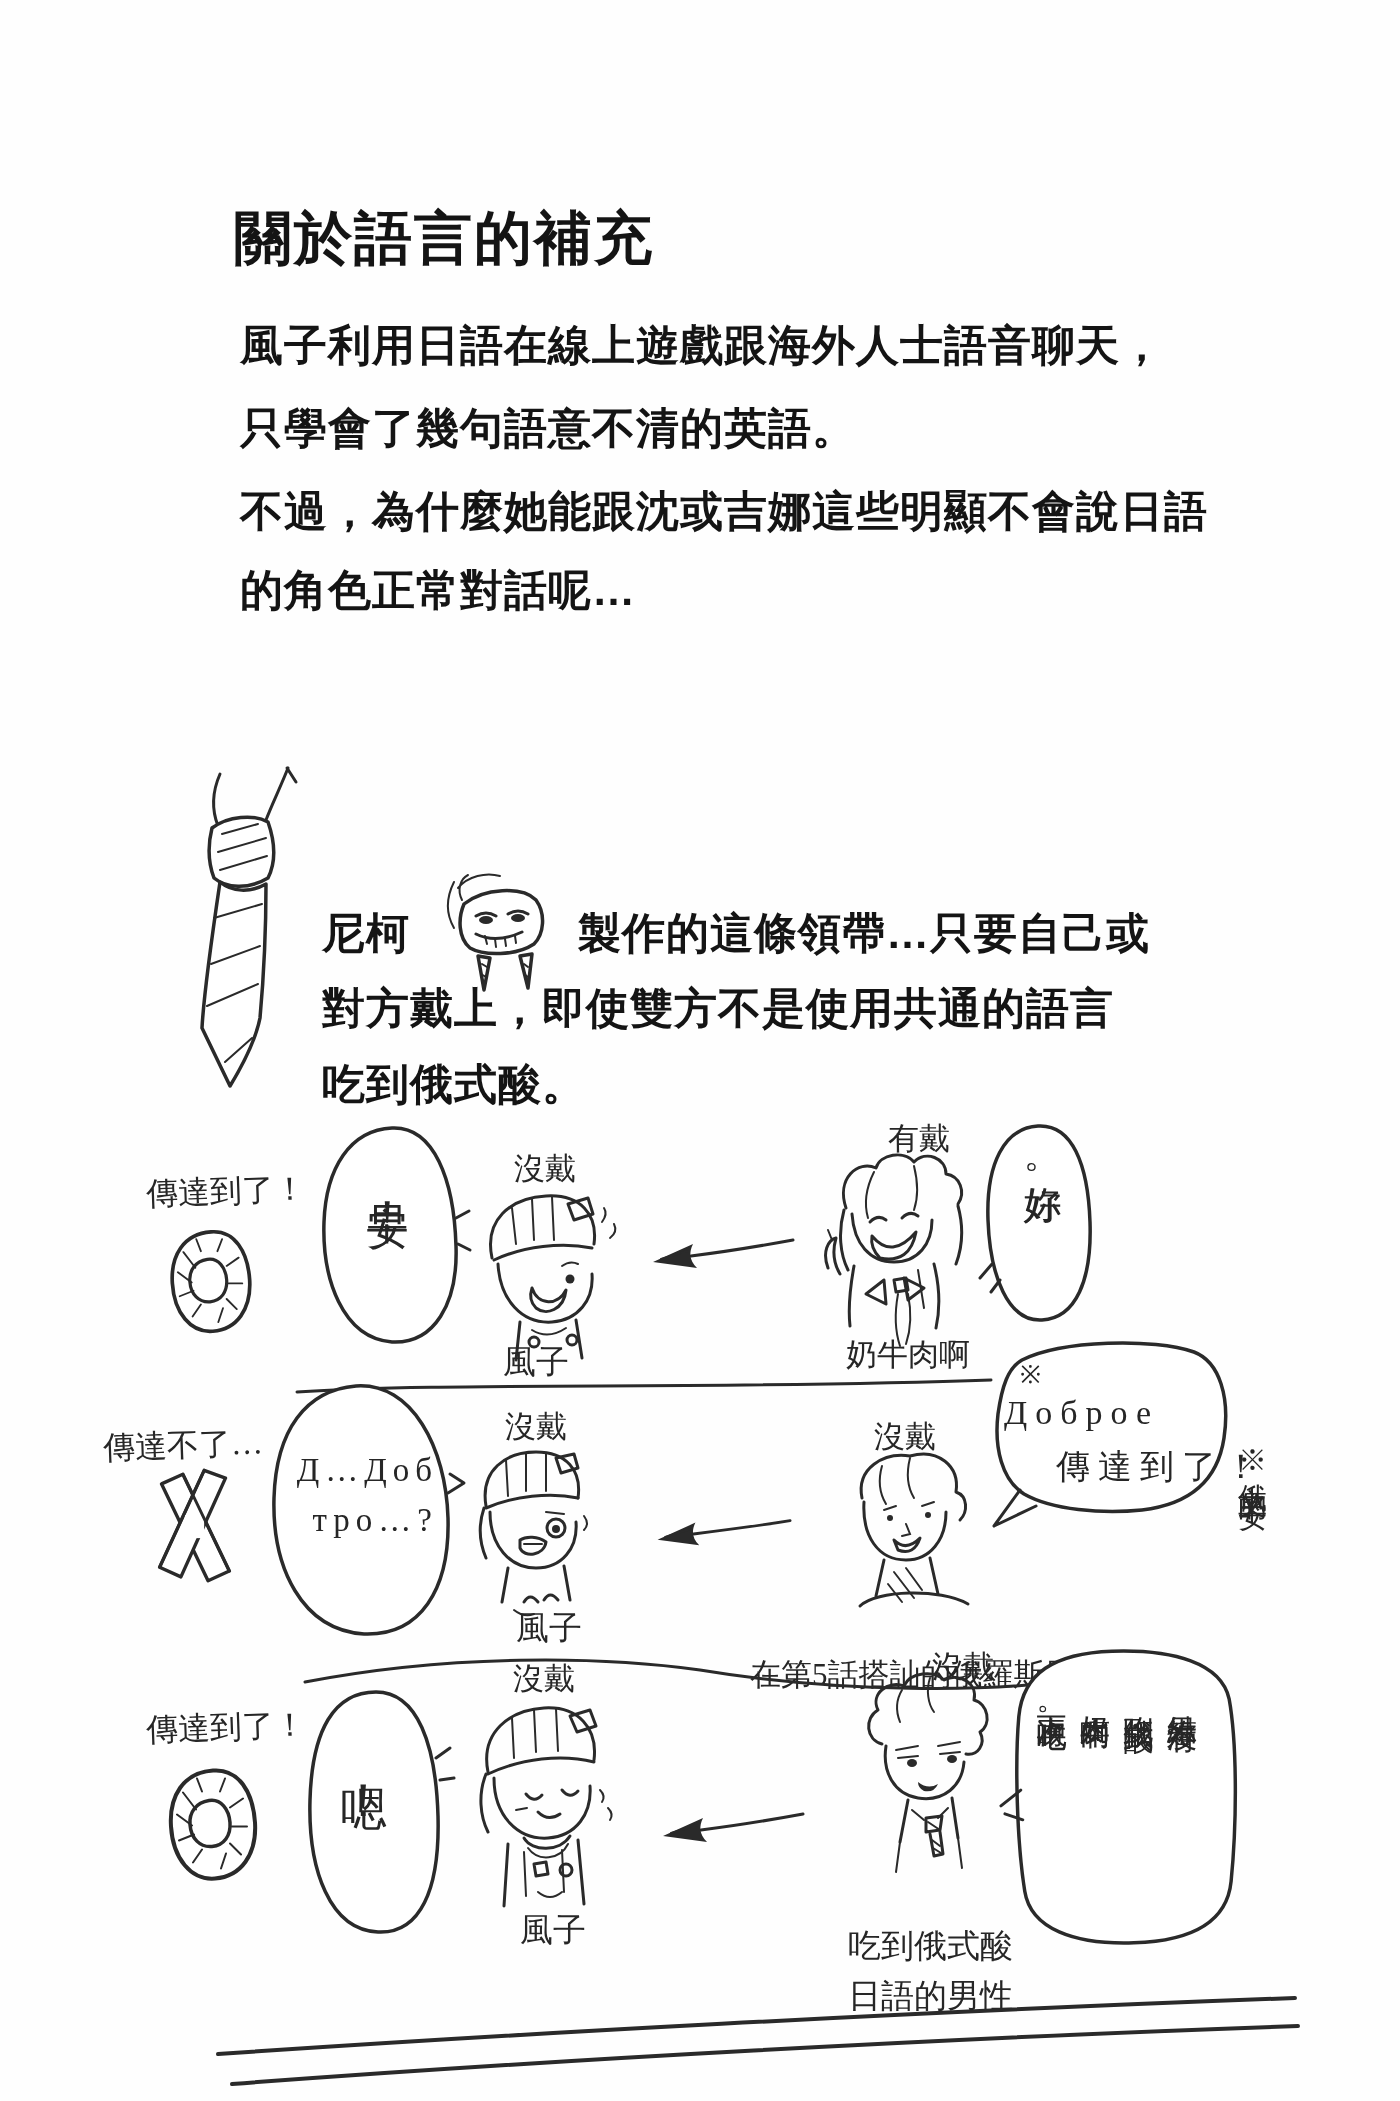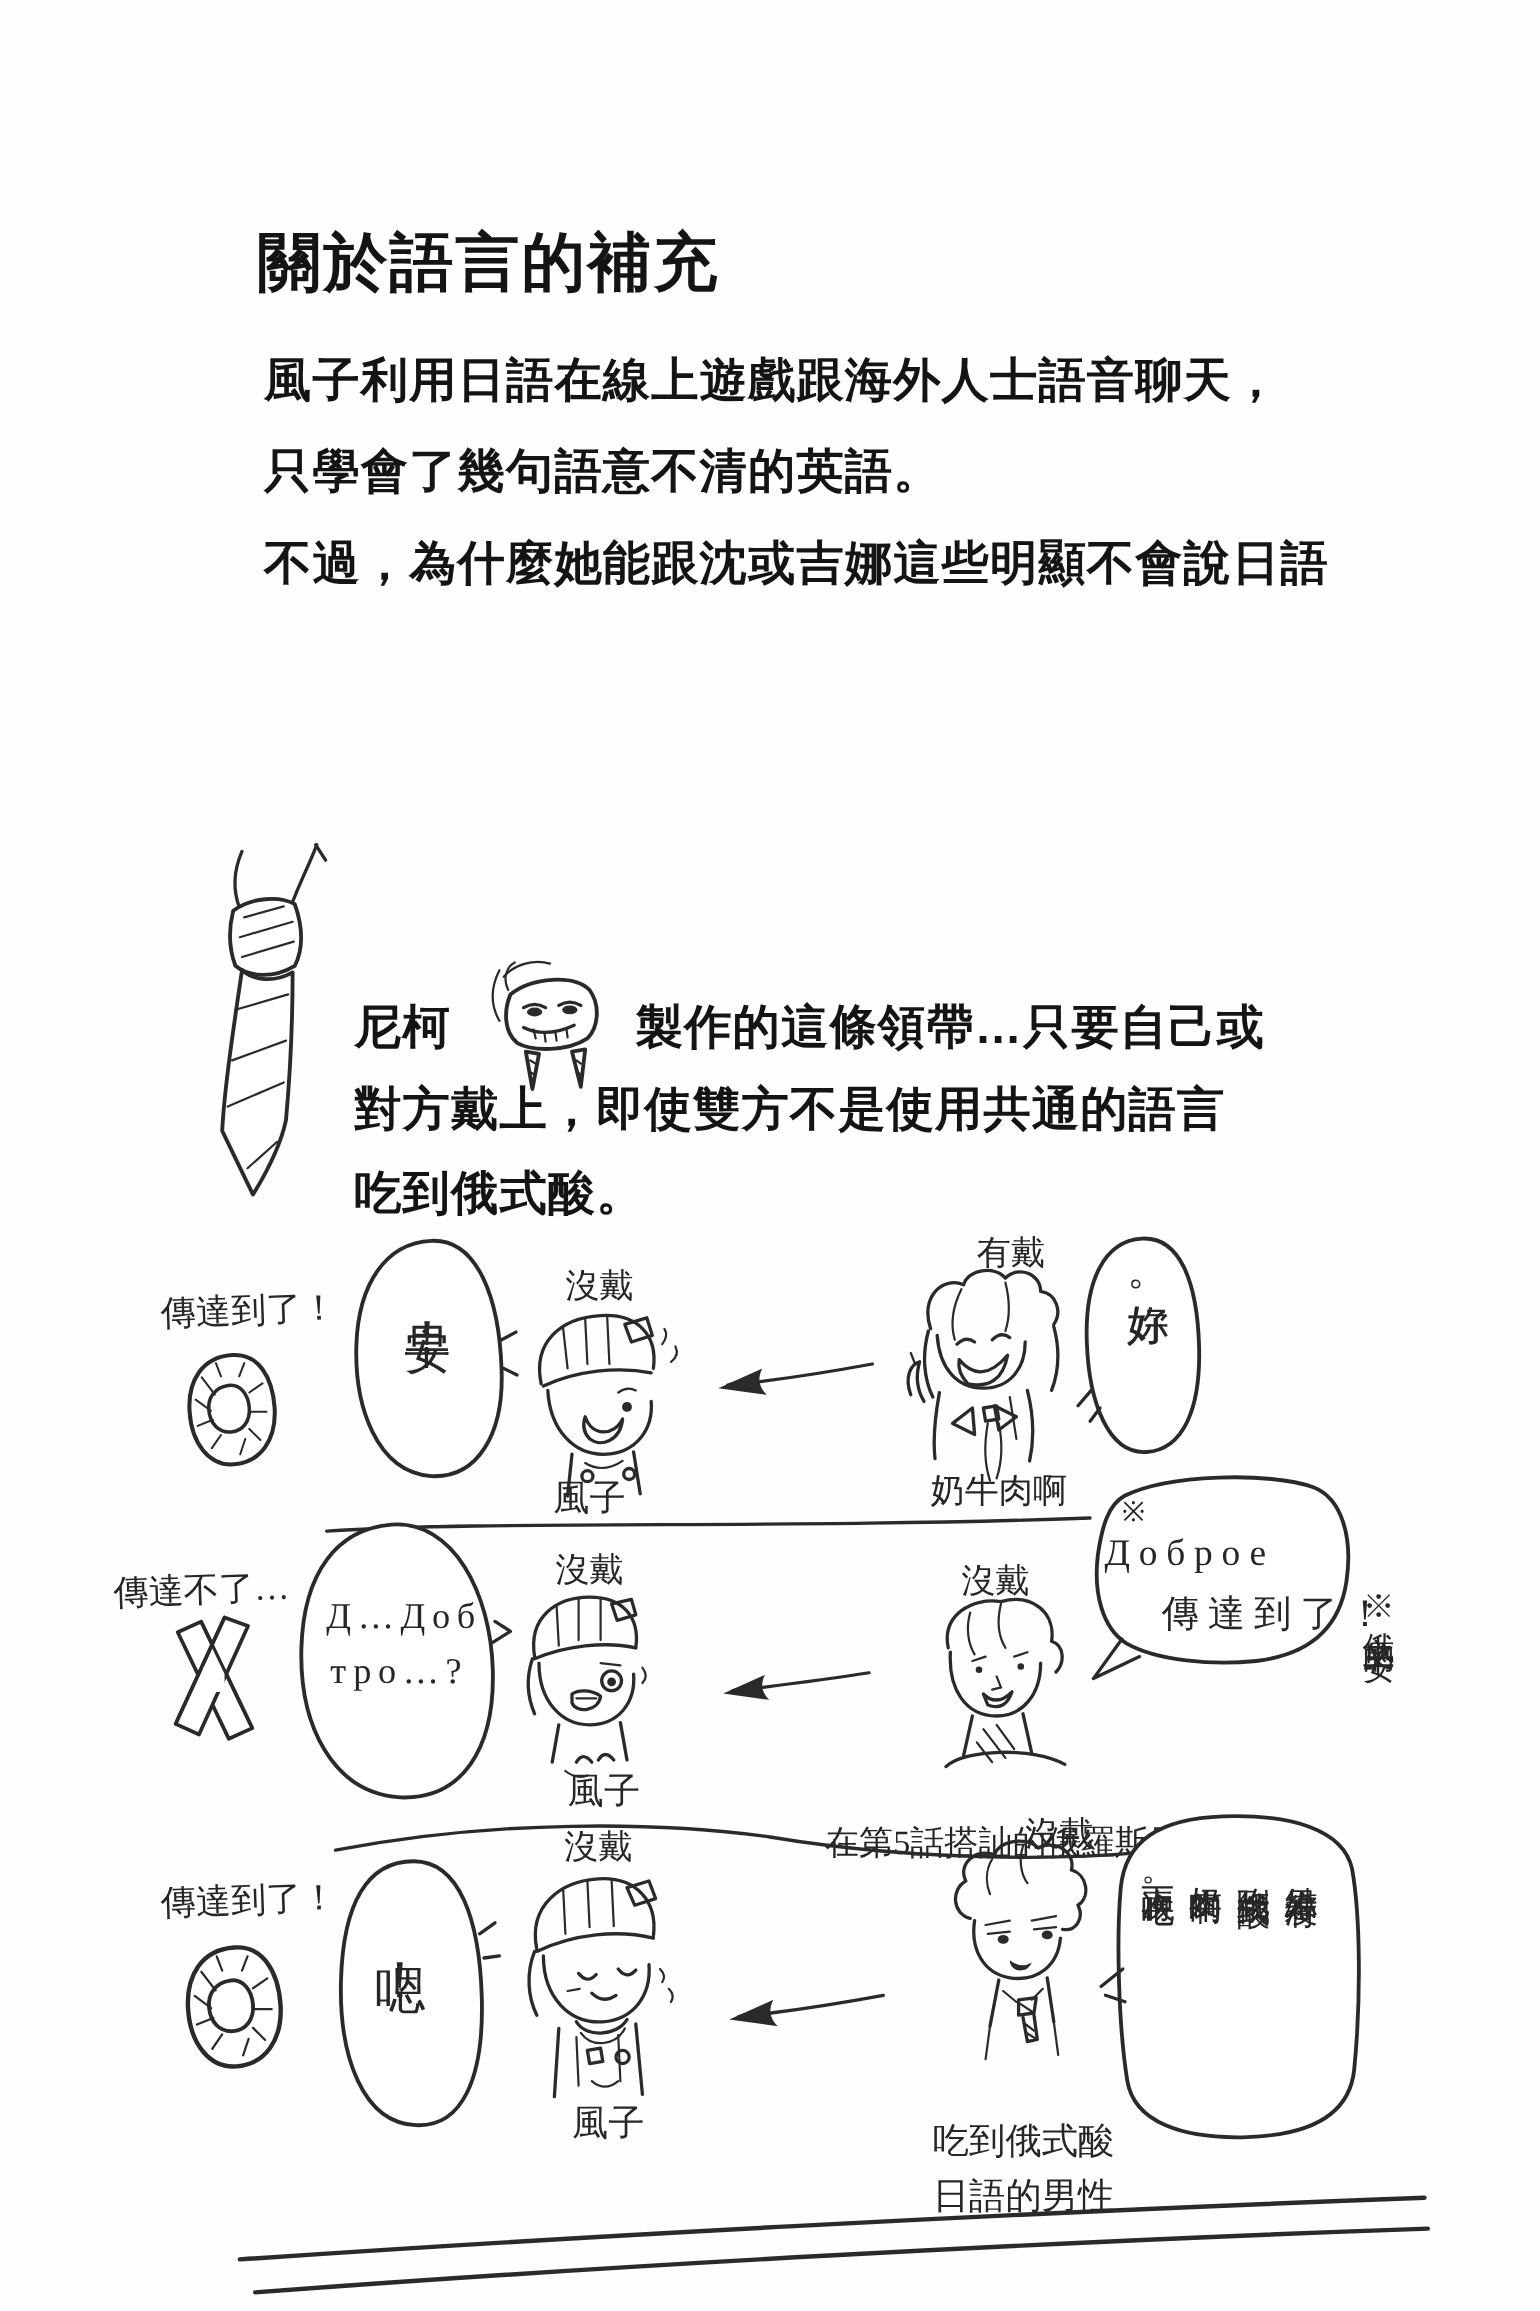--- a/index.html
+++ b/index.html
@@ -21,20 +21,21 @@
 </style>
 </head>
 <body>
 
 <div id="page">
 
   <div class="abs gothic" style="left:234px;top:200px;font-size:58px;letter-spacing:2px;">關於語言的補充</div>
   <div class="abs gothic" style="left:240px;top:317px;font-size:43px;">風子利用日語在線上遊戲跟海外人士語音聊天，</div>
   <div class="abs gothic" style="left:240px;top:400px;font-size:43px;">只學會了幾句語意不清的英語。</div>
   <div class="abs gothic" style="left:240px;top:483px;font-size:43px;">不過，為什麼她能跟沈或吉娜這些明顯不會說日語</div>
+  <div class="abs gothic" style="left:240px;top:562px;font-size:43px;">的角色正常對話呢…</div>
 
   <div class="abs" style="left:168px;top:766px;">
     <svg width="165" height="340" viewBox="0 0 165 340">
       <path class="stroke" d="M52,8 C45,24 43,42 50,60"></path>
       <path class="stroke" d="M120,2 C113,20 104,38 98,54"></path>
       <path class="stroke" d="M128,16 l-9,-14"></path>
       <path class="blob" d="M44,62 C60,50 86,48 100,56 C107,76 108,96 100,112 C80,124 58,122 46,112 C40,96 40,78 44,62 Z"></path>
       <path class="thin" d="M54,68 L90,58 M50,86 L98,72 M52,104 L99,90"></path>
       <path class="blob" d="M52,116 C44,170 36,224 34,262 L62,320 C76,297 88,272 92,252 C96,208 98,160 98,118 C82,127 64,126 52,116 Z"></path>
       <path class="thin" d="M46,152 L94,138 M43,198 L92,180 M39,240 L90,218 M57,296 L84,272"></path>
@@ -156,21 +157,21 @@
     </svg>
   </div>
 
   <div class="abs" style="left:260px;top:1378px;">
     <svg width="200" height="266" viewBox="0 0 200 266">
       <path class="blob" d="M96,8 C46,12 16,52 14,120 C12,190 42,252 104,256 C160,258 190,212 188,140 C186,70 152,4 96,8 Z"></path>
       <path class="stroke" d="M190,96 l14,9 l-16,10"></path>
     </svg>
   </div>
   <div class="abs hand" style="left:288px;top:1452px;width:150px;font-size:33px;letter-spacing:6px;text-align:right;">Д…Доб</div>
-  <div class="abs hand" style="left:288px;top:1502px;width:150px;font-size:33px;letter-spacing:6px;text-align:center;">тро…?</div>
+  <div class="abs hand" style="left:288px;top:1502px;width:150px;font-size:33px;letter-spacing:6px;text-align:right;">тро…?</div>
 
   <div class="abs hand" style="left:505px;top:1406px;font-size:31px;">沒戴</div>
 
   <div class="abs" style="left:468px;top:1440px;">
     <svg width="130" height="200" viewBox="0 0 130 200">
       <path class="stroke" d="M18,66 C12,30 38,12 68,12 C98,12 114,30 110,58"></path>
       <path class="thin" d="M38,20 l2,36 M58,13 l0,38 M78,13 l0,38"></path>
       <path class="stroke" d="M88,18 l18,-4 l4,14 l-17,5 z"></path>
       <path class="stroke" d="M18,68 C46,56 82,52 110,58"></path>
       <path class="stroke" d="M16,68 C10,86 12,104 18,118"></path>

